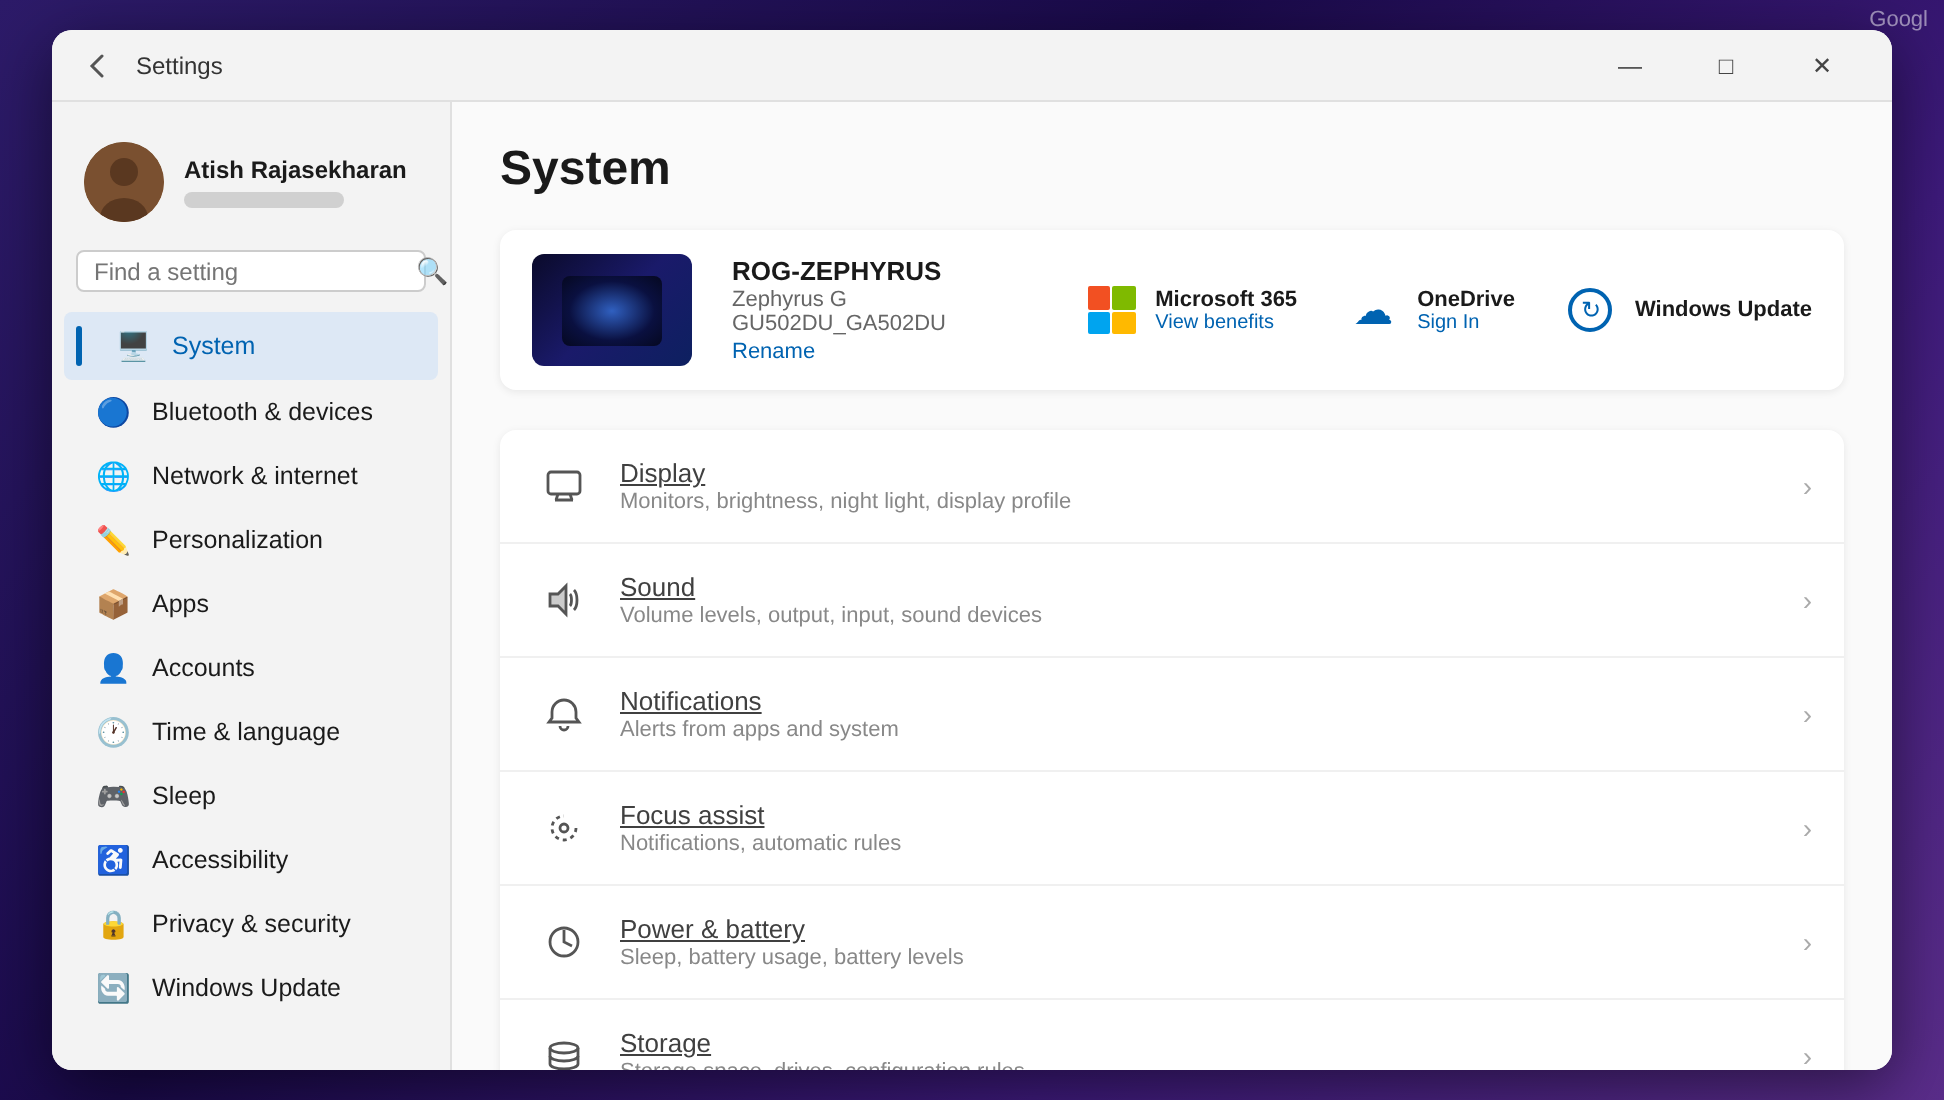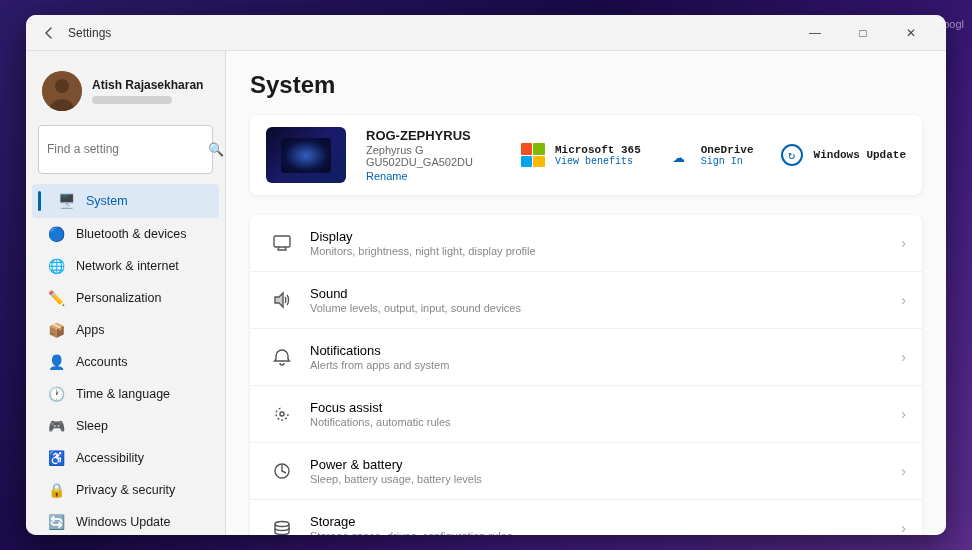--- a/index.html
+++ b/index.html
@@ -96,25 +96,25 @@
       display: flex;
       align-items: flex-end;
       justify-content: center;
     }
     .user-info { flex: 1; }
     .user-name { font-size: 12px; font-weight: 600; color: #1a1a1a; line-height: 1.3; }
     .user-sub { font-size: 10px; color: #888; background: #d0d0d0; height: 8px; border-radius: 4px; width: 80px; margin-top: 2px; }
     .search-box {
       margin: 0 12px 10px;
       display: flex;
-      align-items: flex-start;
+      align-items: flex-end;
       background: #fff;
       border: 1px solid #ccc;
       border-radius: 4px;
-      padding: 16px 8px;
+      padding: 2px 8px;
       gap: 6px;
     }
     .search-box input {
       border: none;
       outline: none;
       font-size: 12px;
       color: #555;
       flex: 1;
       background: transparent;
     }
@@ -196,21 +196,20 @@
     }
     .device-info { flex: 1; }
     .device-name { font-size: 13px; font-weight: 700; color: #1a1a1a; }
     .device-model { font-size: 11px; color: #666; margin-top: 1px; }
     .device-rename { font-size: 11px; color: #0063b1; margin-top: 2px; cursor: pointer; }
     .cloud-services {
       display: flex;
       align-items: flex-end;
       gap: 24px;
       margin-left: auto;
-      font-family: Liberation Mono, monospace;
     }
     .cloud-item {
       display: flex;
       align-items: center;
       gap: 8px;
     }
     .cloud-icon {
       width: 28px;
       height: 28px;
       flex-shrink: 0;
@@ -246,33 +245,33 @@
       height: 32px;
       display: flex;
       align-items: center;
       justify-content: center;
       font-size: 17px;
       color: #555;
       flex-shrink: 0;
       margin-right: 12px;
     }
     .settings-item-text { flex: 1; }
-    .settings-item-title { font-size: 13px; font-weight: 500; color: #000000; }
+    .settings-item-title { font-size: 13px; font-weight: 500; color: #404040; text-decoration: underline; }
     .settings-item-desc { font-size: 11px; color: #888; margin-top: 1px; }
     .settings-item-chevron { color: #aaa; font-size: 14px; }
     
     .main::-webkit-scrollbar { width: 6px; }
     .main::-webkit-scrollbar-track { background: transparent; }
     .main::-webkit-scrollbar-thumb { background: #ccc; border-radius: 3px; }
     .sidebar::-webkit-scrollbar { width: 4px; }
     .sidebar::-webkit-scrollbar-thumb { background: #ccc; border-radius: 2px; }
     
     .google-watermark {
       position: absolute;
-      top: 18px;
+      top: 4px;
       right: 8px;
       font-size: 11px;
       color: rgba(255,255,255,0.5);
     }
     
     .ms365-icon {
       width: 24px;
       height: 24px;
       display: grid;
       grid-template-columns: 1fr 1fr;

